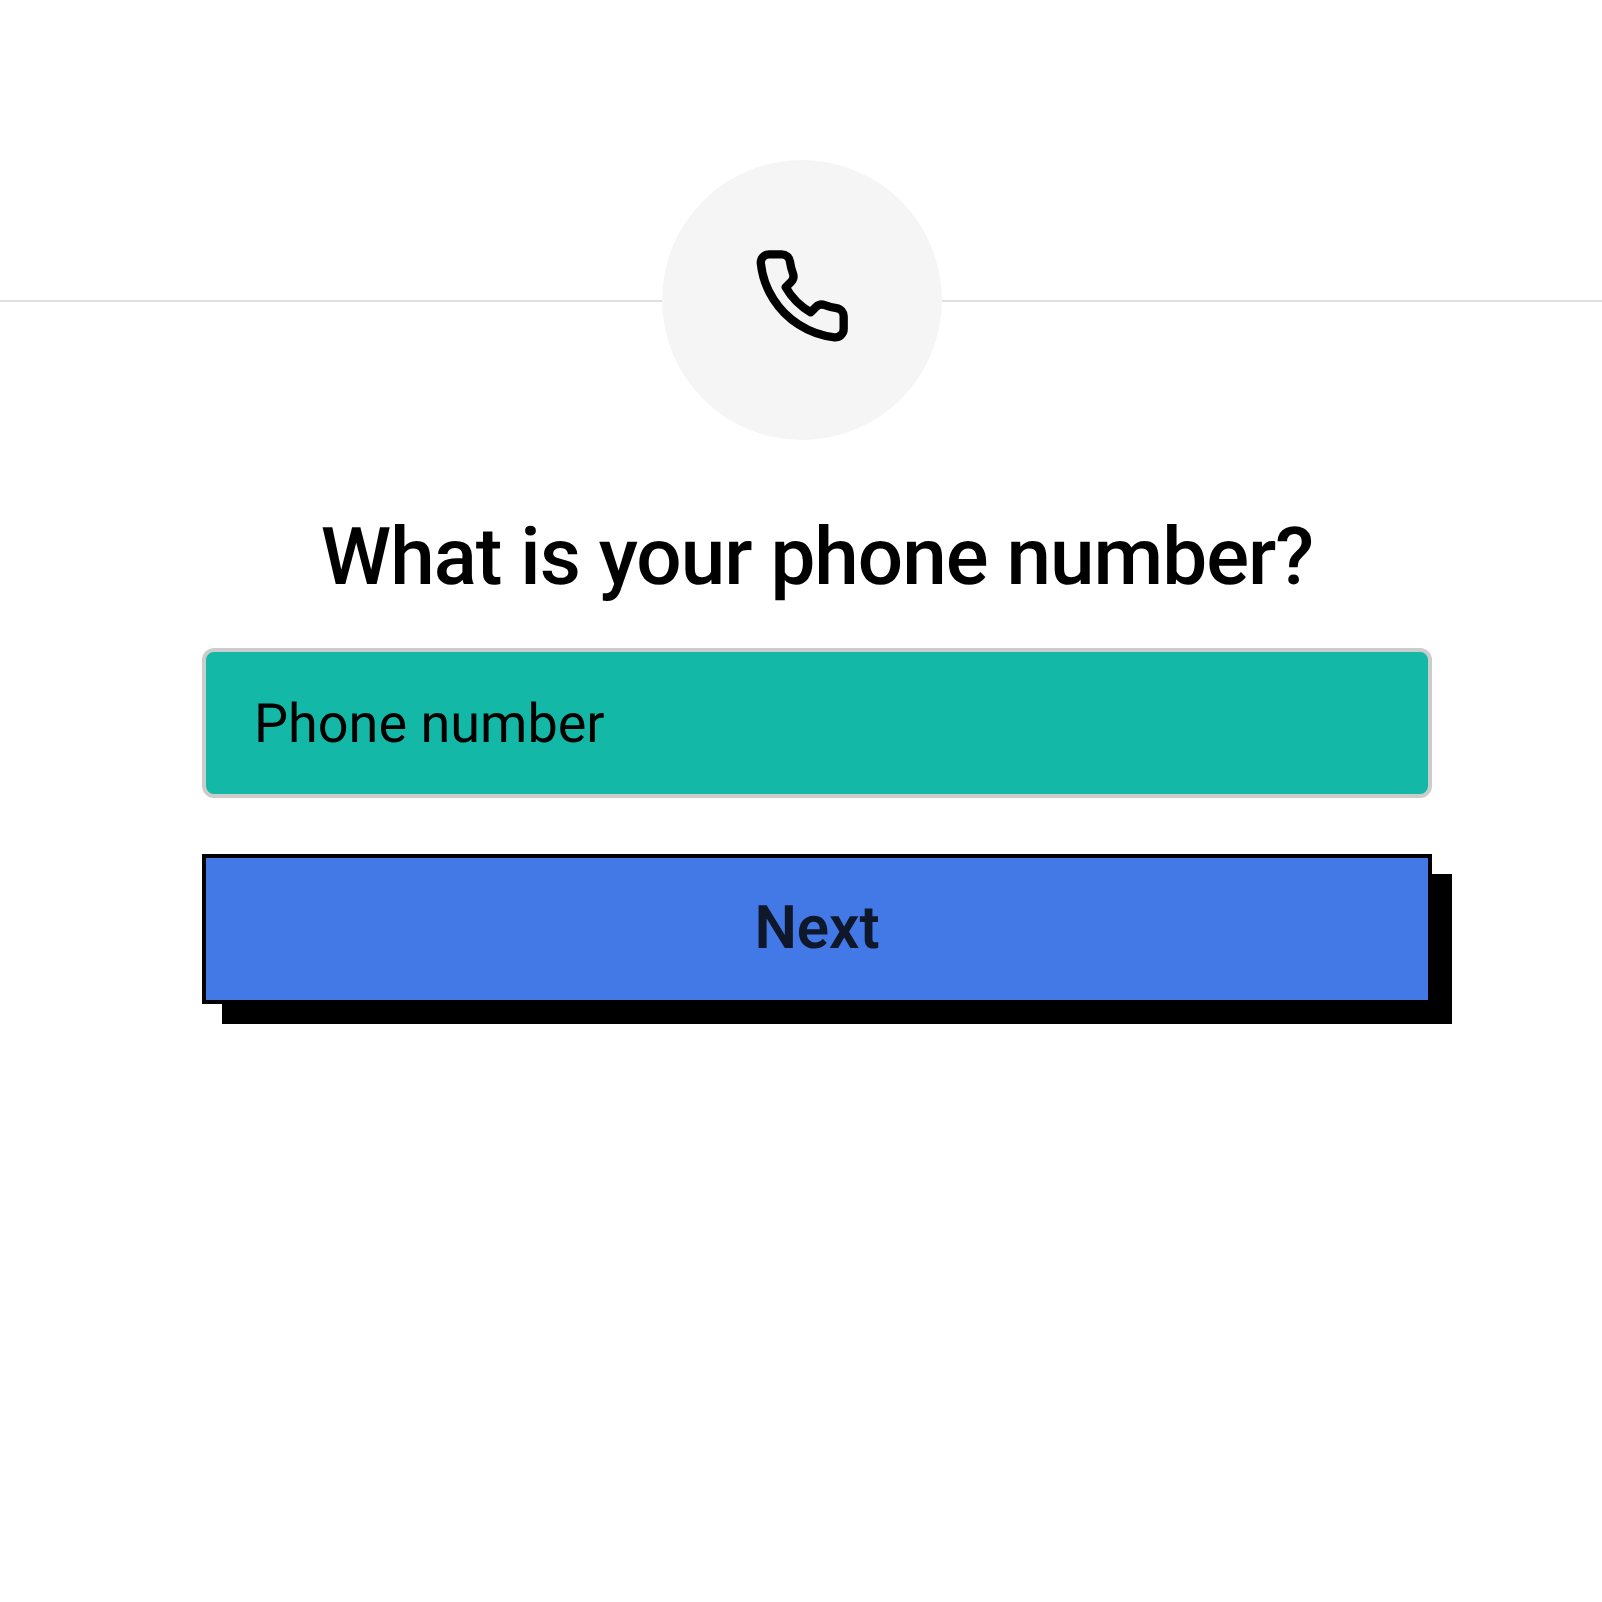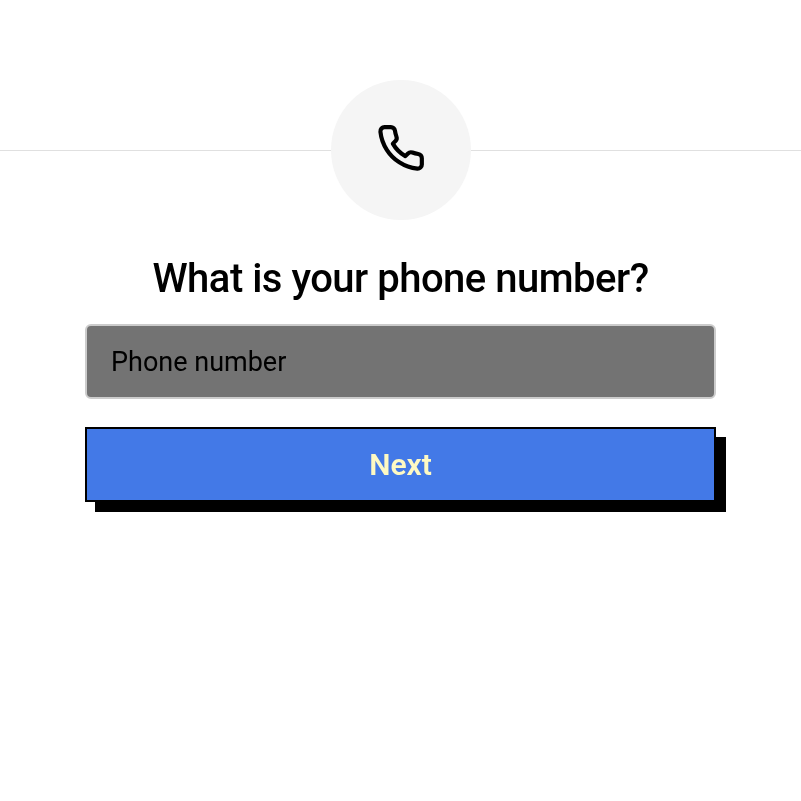--- a/index.html
+++ b/index.html
@@ -43,21 +43,21 @@
     }
     
     .phone-icon {
       width: 50px;
       height: 50px;
     }
     
     .content {
       position: absolute;
       top: 255px;
-      left: 0;
+      left: 16px;
       right: 0;
       padding: 0 85px;
       text-align: center;
     }
     
     .title {
       font-size: 40px;
       font-weight: 500;
       color: #000000;
       margin-bottom: 22px;
@@ -73,21 +73,21 @@
     }
     
     .phone-input {
       width: 100%;
       height: 75px;
       border: 2px solid #cccccc;
       border-radius: 6px;
       font-size: 27px;
       padding: 0 24px;
       color: #000000;
-      background: #737373;
+      background: #14b8a6;
       margin-bottom: 28px;
       font-family: inherit;
     }
     
     .phone-input::placeholder {
       color: #000000;
     }
     
     .next-button-wrapper {
       position: relative;
@@ -103,21 +103,21 @@
       background: #000000;
       z-index: 1;
     }
     
     .next-button {
       position: relative;
       width: 100%;
       height: 75px;
       background: #4379e7;
       border: 2px solid #000000;
-      color: #fef9c3;
+      color: #0f172a;
       font-size: 30px;
       font-weight: 600;
       cursor: pointer;
       z-index: 2;
       font-family: inherit;
     }
   </style>
 </head>
 <body>
 

